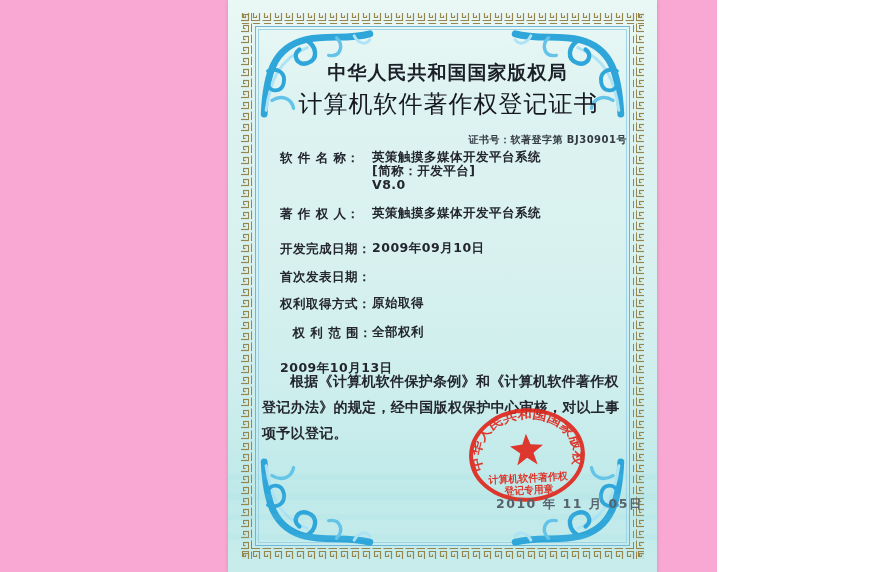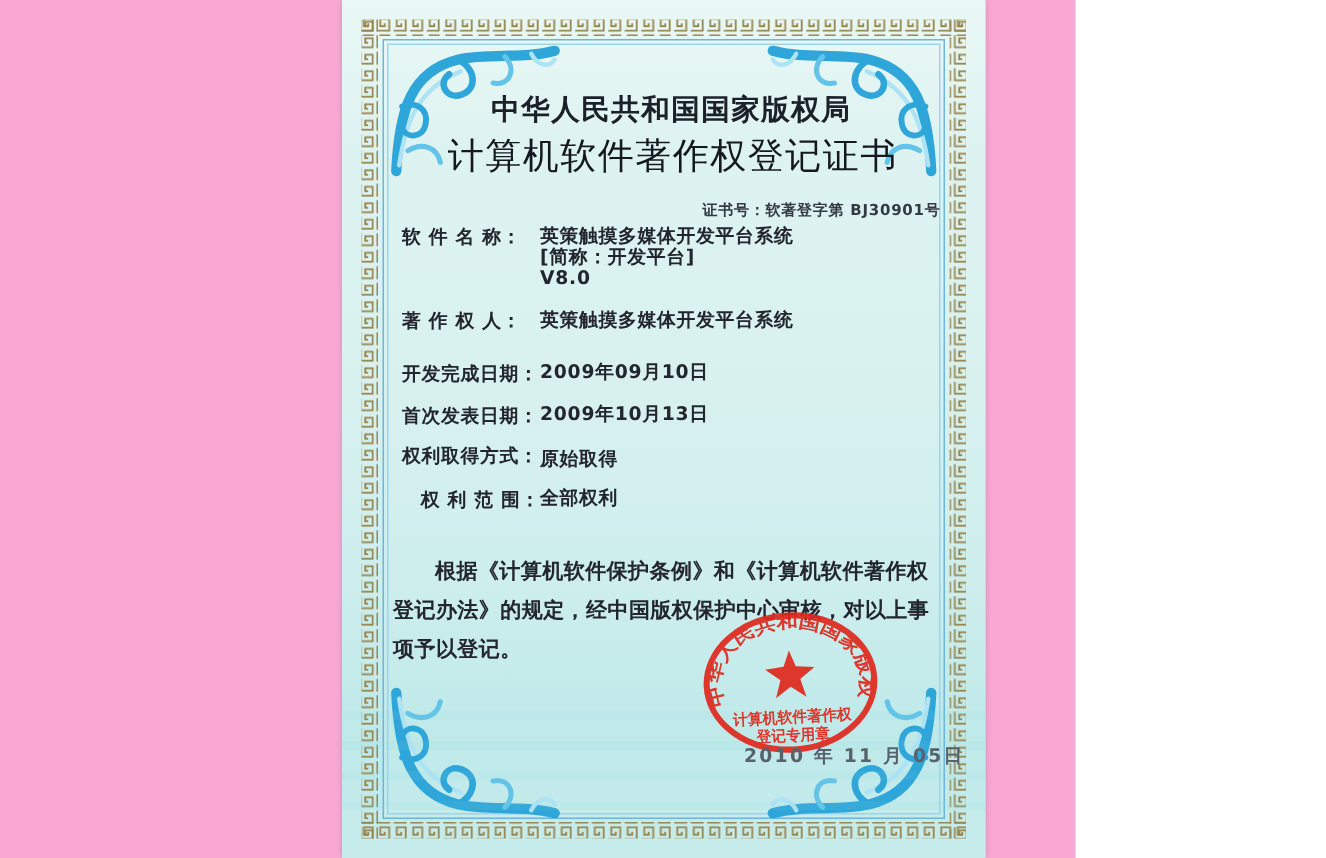--- a/index.html
+++ b/index.html
@@ -47,31 +47,31 @@
     position: absolute; left: 0; right: 0; top: 88px;
     text-align: center; padding-left: 12px;
     font-size: 24px; font-weight: 400; color: #15181f; letter-spacing: 1px;
   }
   .cert-no {
     position: absolute; right: 30px; top: 133px;
     font-size: 10px; color: #343a44; font-weight: 600; letter-spacing: .5px;
   }
 
   .field-row {
-    position: absolute; left: 40px; right: 18px;
+    position: absolute; left: 52px; right: 18px;
     display: flex; align-items: flex-start;
     font-size: 12.5px; color: #23262e; font-weight: 600;
   }
   .flabel { flex: 0 0 92px; white-space: pre; letter-spacing: .5px; }
   .fvalue { white-space: pre-line; line-height: 14px; letter-spacing: .5px; }
   .f0 { top: 150px; }
   .f1 { top: 206px; }
   .f2 { top: 241px; }
-  .f3 { top: 269px; }
-  .f4 { top: 296px; align-items: flex-end; }
+  .f3 { top: 269px; flex-direction: column; }
+  .f4 { top: 296px; }
   .f5 { top: 325px; text-align: right; }
   .f6 { top: 348px; }
 
   .statement {
     position: absolute; left: 34px; right: 24px; top: 368px;
     font-size: 14px; line-height: 26px; color: #23262e; font-weight: 700;
     text-indent: 2em; letter-spacing: .3px;
   }
 
   .stamp {

